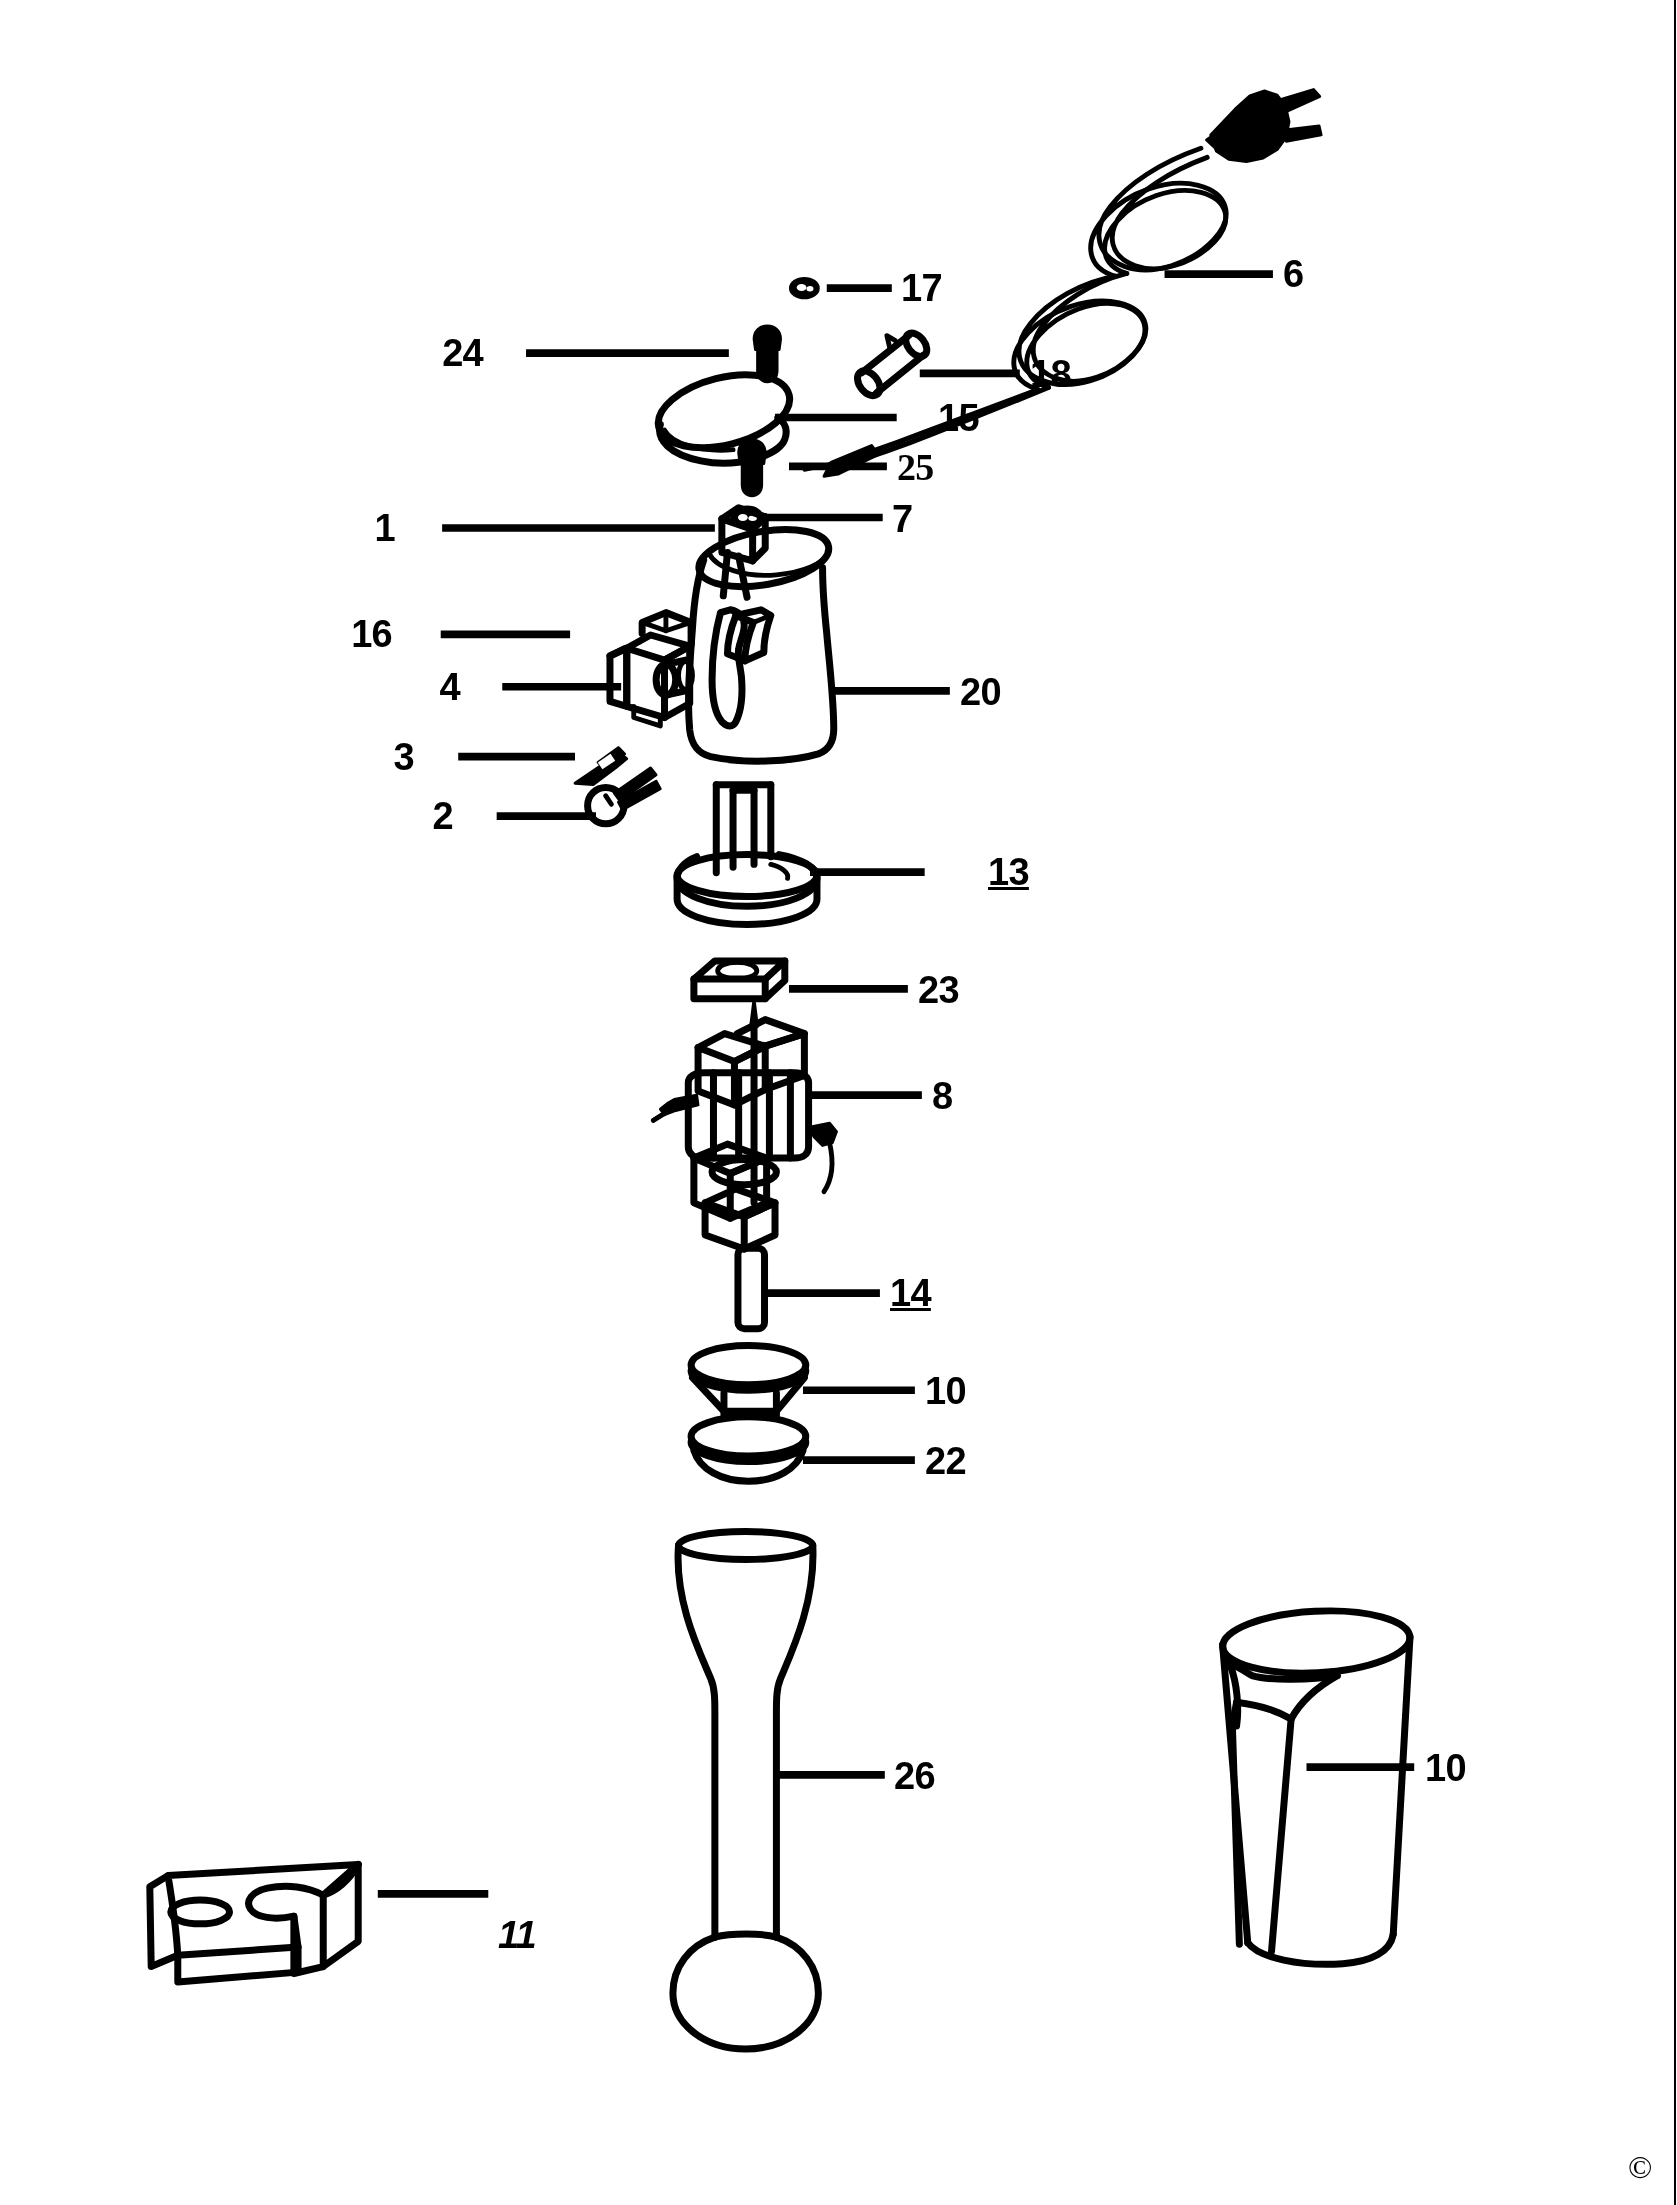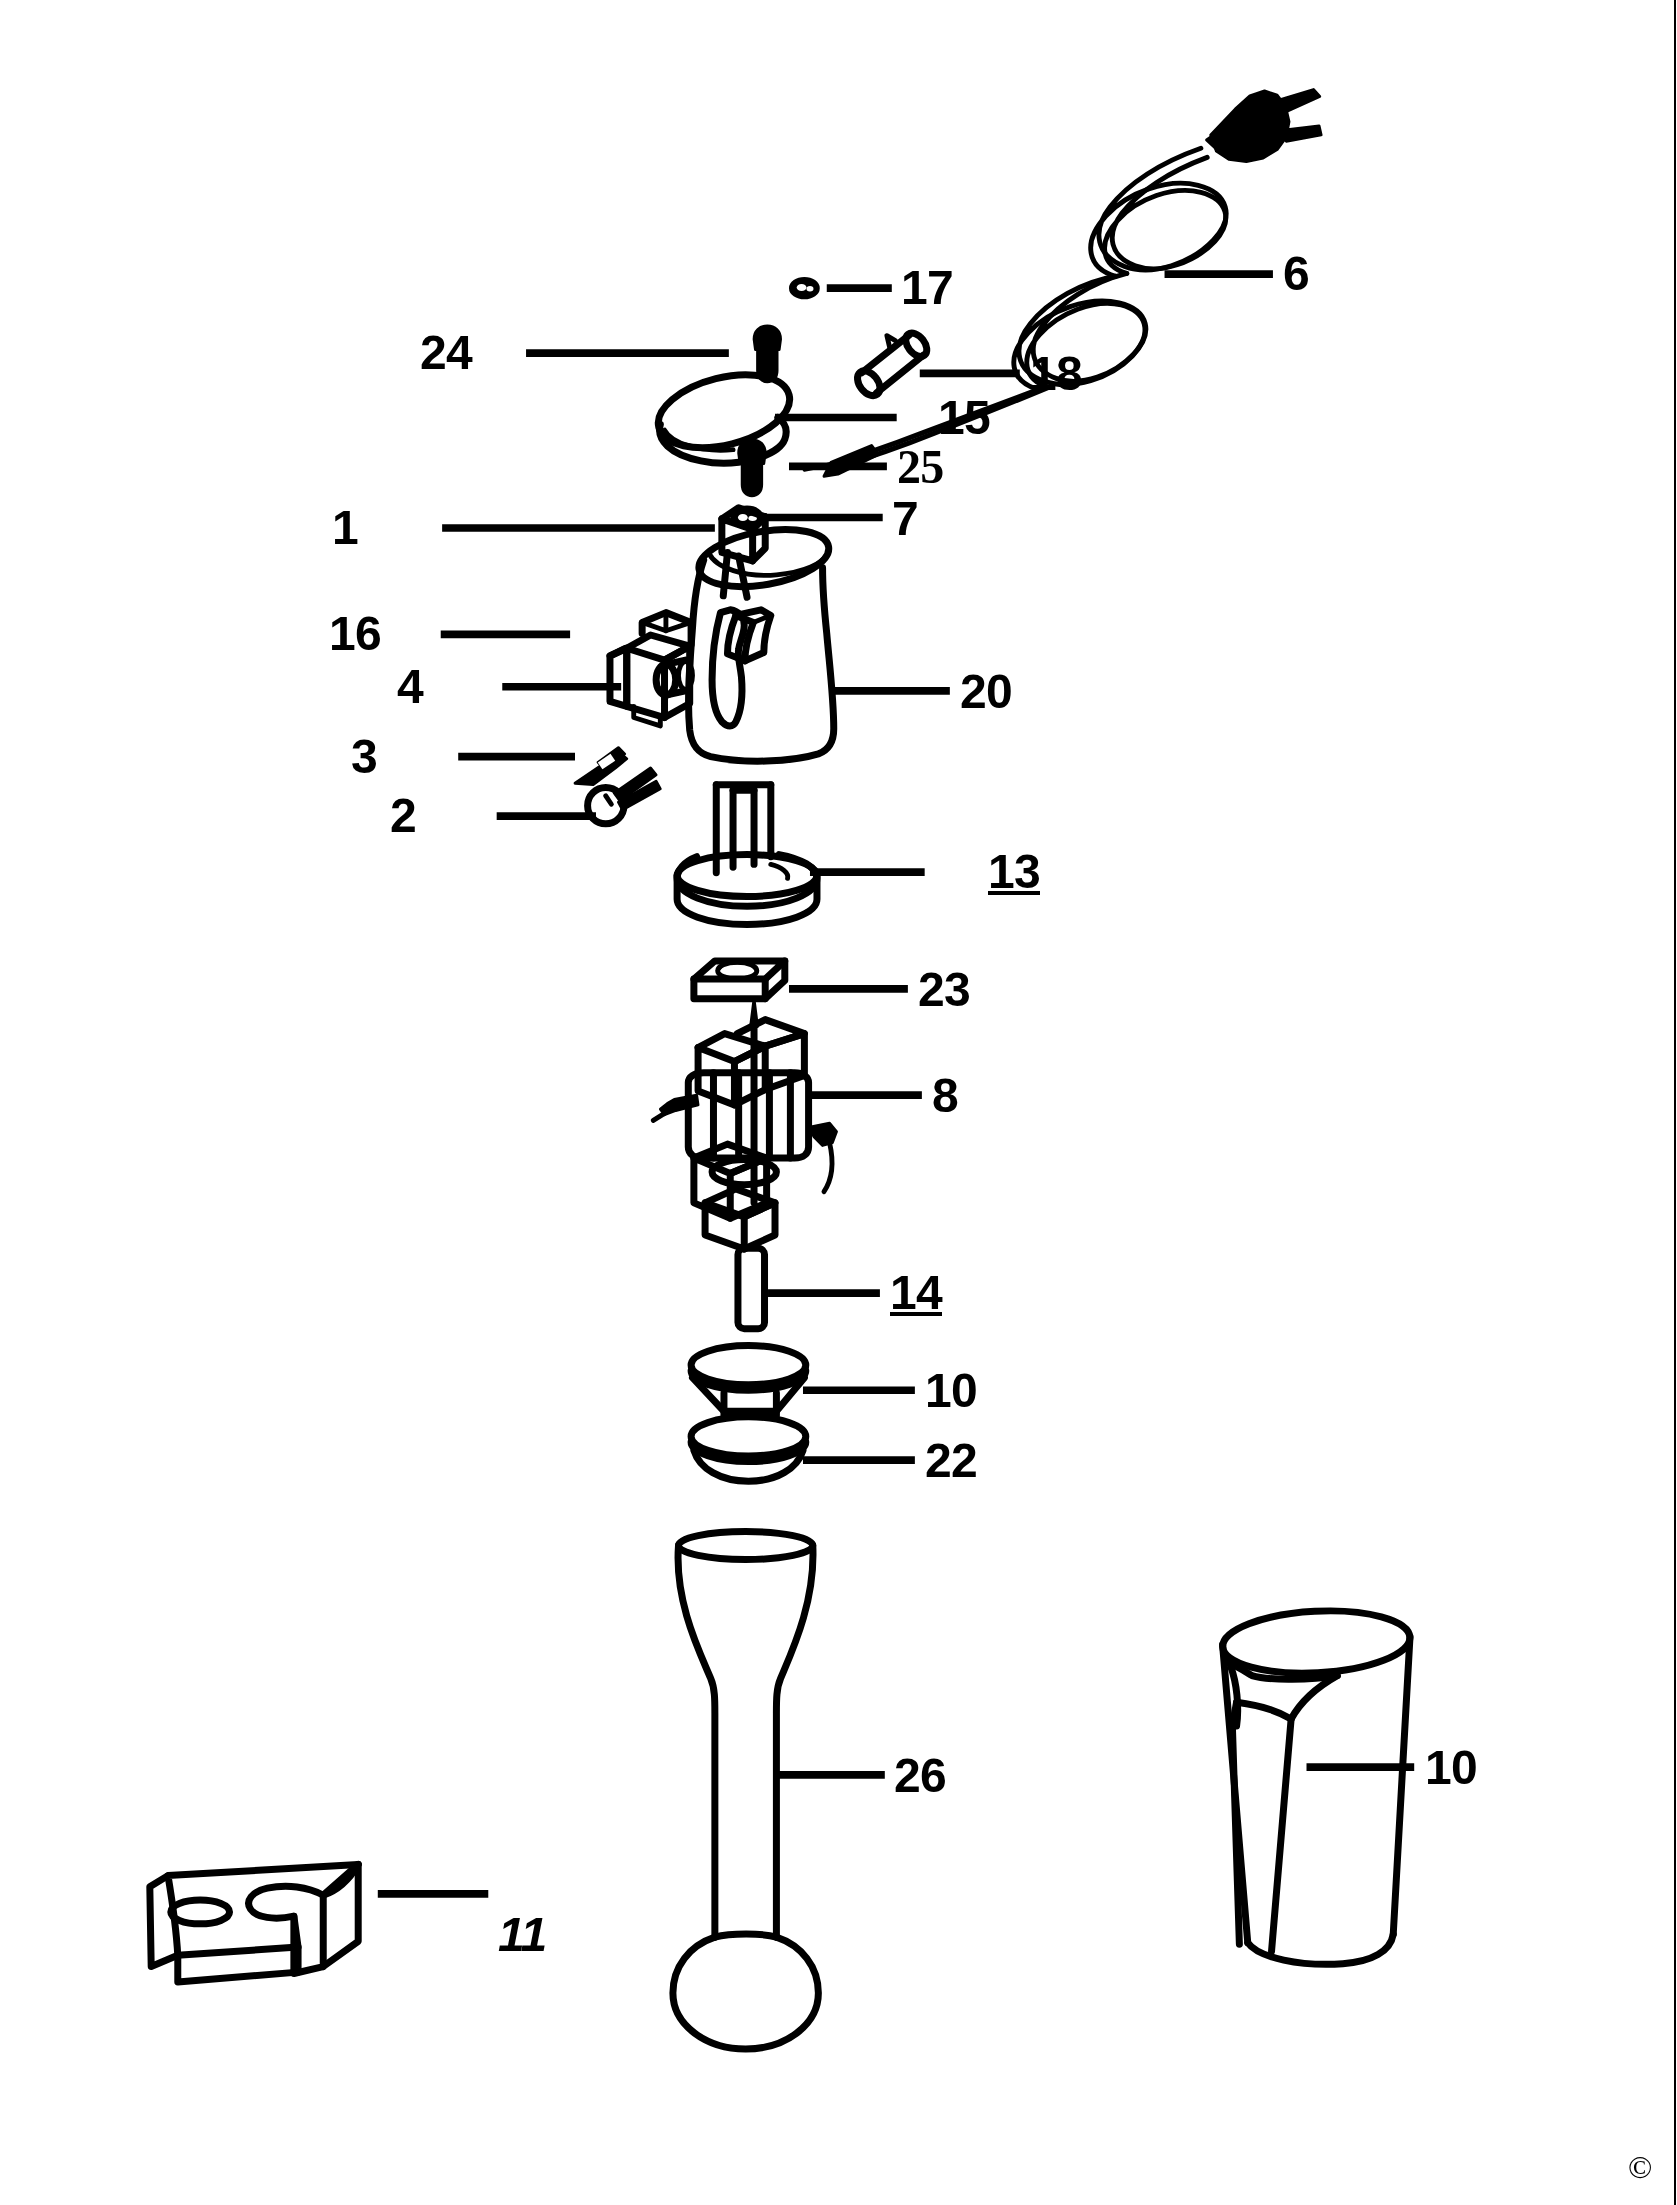--- a/index.html
+++ b/index.html
@@ -31,28 +31,29 @@
     top: 0;
     left: 0;
     width: 1678px;
     height: 2205px;
     display: block;
   }
   .callout-label {
     position: absolute;
     font-family: "Liberation Sans", sans-serif;
     font-weight: bold;
-    font-size: 48px;
+    font-size: 38px;
     line-height: 38px;
     color: #000000;
     letter-spacing: -0.7px;
     white-space: nowrap;
     user-select: none;
   }
   .callout-label.right-aligned {
+    text-align: right;
   }
   #copyright-mark {
     position: absolute;
     left: 1628px;
     top: 2151px;
     font-family: "Liberation Serif", serif;
     font-size: 32px;
     line-height: 32px;
     color: #000000;
     user-select: none;

